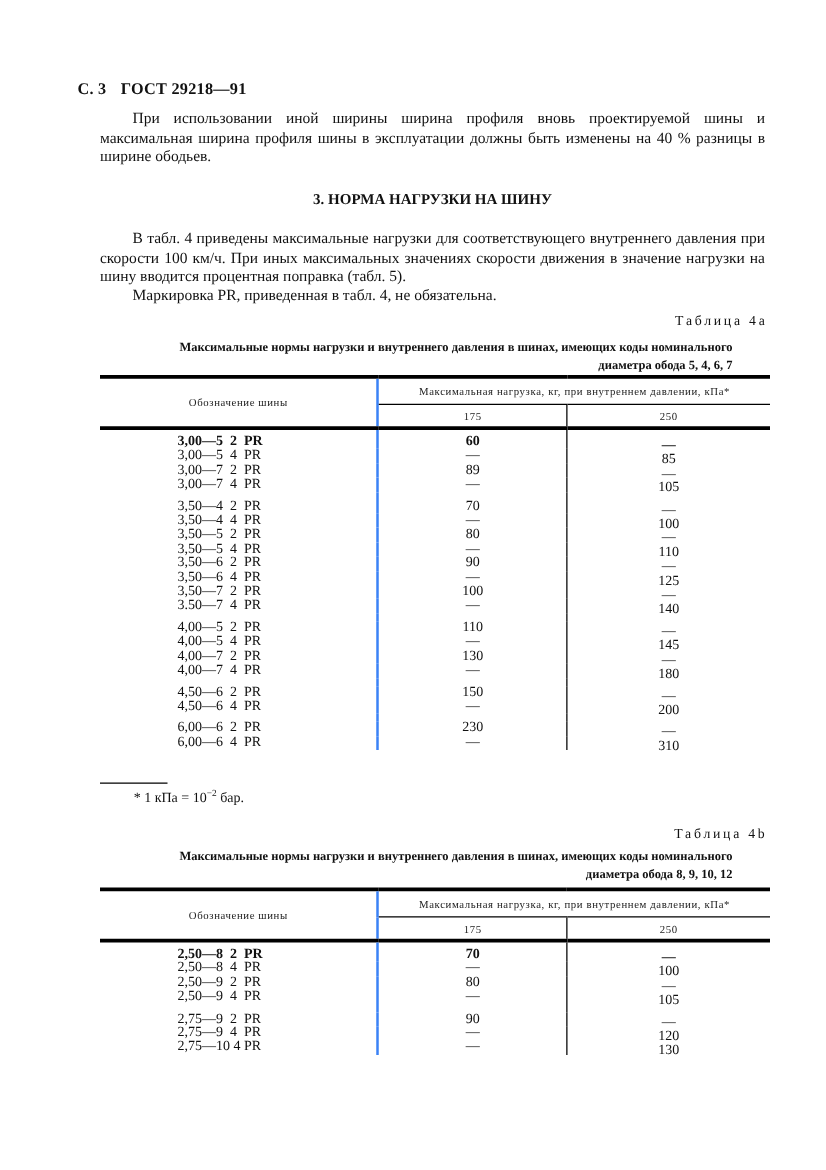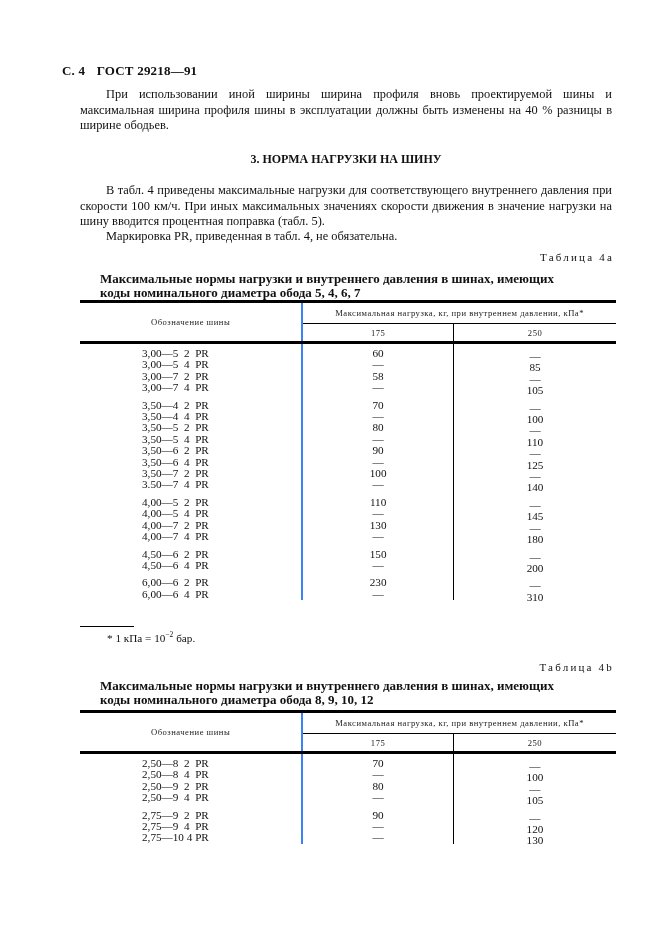--- a/index.html
+++ b/index.html
@@ -8,49 +8,49 @@
   .page-header { position: absolute; left: 62px; top: 63px; font-size: 13px; font-weight: bold; letter-spacing: 0.2px; }
   .page-header .pg { margin-right: 8px; }
   .para { position: absolute; left: 80px; width: 532px; font-size: 12.4px; line-height: 15.5px; text-align: justify; text-indent: 26px; margin: 0; }
   .p1 { top: 87px; }
   .section-title { position: absolute; left: 80px; width: 532px; top: 152px; text-align: center; font-size: 12px; font-weight: bold; }
   .p2 { top: 183px; }
   .p3 { top: 229px; }
   .table-label { position: absolute; right: 47px; font-size: 11px; letter-spacing: 2.2px; }
   .t4a-label { top: 251px; }
   .t4b-label { top: 661px; text-align: right; }
-  .table-title { position: absolute; left: 100px; width: 486px; text-align: left; font-size: 13px; font-weight: bold; line-height: 13.5px; }
+  .table-title { position: absolute; left: 100px; width: 486px; text-align: right; font-size: 10px; font-weight: bold; line-height: 13.5px; }
   .t4a-title { top: 272px; }
   .t4b-title { top: 679px; }
   table.data { position: absolute; left: 80px; width: 536px; border-collapse: collapse; font-size: 11.2px; }
   .t4a { top: 300px; }
   .t4b { top: 710px; }
   table.data th { font-weight: normal; font-size: 8.6px; letter-spacing: 0.5px; color: #222; padding: 0; }
   table.data thead tr.r1 th { border-top: 3px solid #000; height: 20px; }
   table.data thead tr.r2 th { height: 17px; border-top: 1px solid #000; border-bottom: 3px solid #000; }
   table.data .c1 { width: 176px; }
   table.data .c2 { width: 172px; border-left: 2px solid #3b82f6; }
   table.data .c3 { width: 186px; border-left: 1px solid #000; }
   table.data thead th.c1 { border-bottom: 3px solid #000; }
   table.data td { padding: 0; height: 11.4px; line-height: 11.4px; vertical-align: top; }
   table.data td.c1 { padding-left: 62px; text-align: left; white-space: pre; }
   table.data td.c2 { text-align: center; }
   table.data td.c3 { text-align: center; }
   table.data tr.spacer td { height: 6px; }
-  table.data tr.first td { padding-top: 4px; }
+  table.data tr.first td { padding-top: 4px; font-weight: bold; }
   table.data td.v250 { position: relative; top: 3px; }
   .footnote-rule { position: absolute; left: 80px; top: 626px; width: 54px; border-top: 1px solid #000; }
   .footnote { position: absolute; left: 107px; top: 630px; font-size: 11.2px; }
   .footnote sup { font-size: 7.5px; }
 </style>
 </head>
 <body>
 
 <div class="page-header">
-  <span class="pg">С. 4</span>
+  <span class="pg">С. 3</span>
   <span>ГОСТ 29218—91</span>
 </div>
 
 <p class="para p1">При использовании иной ширины ширина профиля вновь проектируемой шины и максимальная ширина профиля шины в эксплуатации должны быть изменены на 40 % разницы в ширине ободьев.</p>
 
 <div class="section-title">3. НОРМА НАГРУЗКИ НА ШИНУ</div>
 
 <p class="para p2">В табл. 4 приведены максимальные нагрузки для соответствующего внутреннего давления при скорости 100 км/ч. При иных максимальных значениях скорости движения в значение нагрузки на шину вводится процентная поправка (табл. 5).</p>
 <p class="para p3">Маркировка PR, приведенная в табл. 4, не обязательна.</p>
 
@@ -74,21 +74,21 @@
         <td class="c2">60</td>
         <td class="c3 v250">—</td>
       </tr>
       <tr>
         <td class="c1">3,00—5  4  PR</td>
         <td class="c2">—</td>
         <td class="c3 v250">85</td>
       </tr>
       <tr>
         <td class="c1">3,00—7  2  PR</td>
-        <td class="c2">58</td>
+        <td class="c2">89</td>
         <td class="c3 v250">—</td>
       </tr>
       <tr>
         <td class="c1">3,00—7  4  PR</td>
         <td class="c2">—</td>
         <td class="c3 v250">105</td>
       </tr>
       <tr class="spacer">
         <td class="c1"></td>
         <td class="c2"></td>

